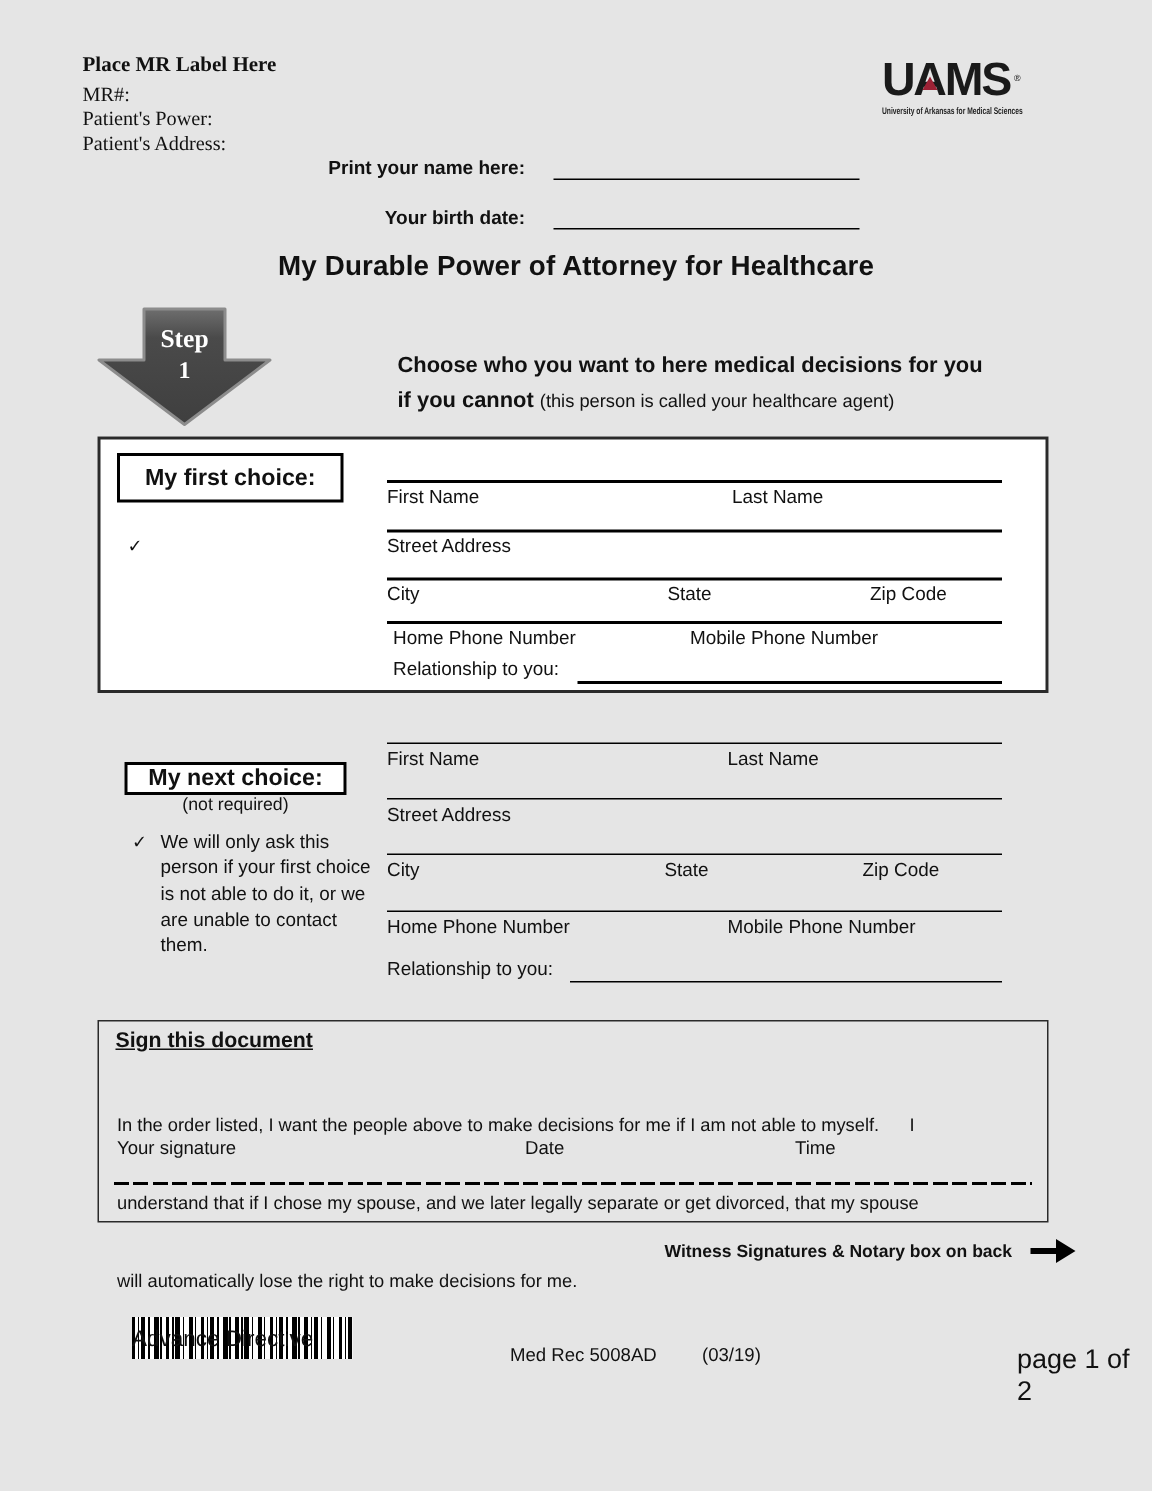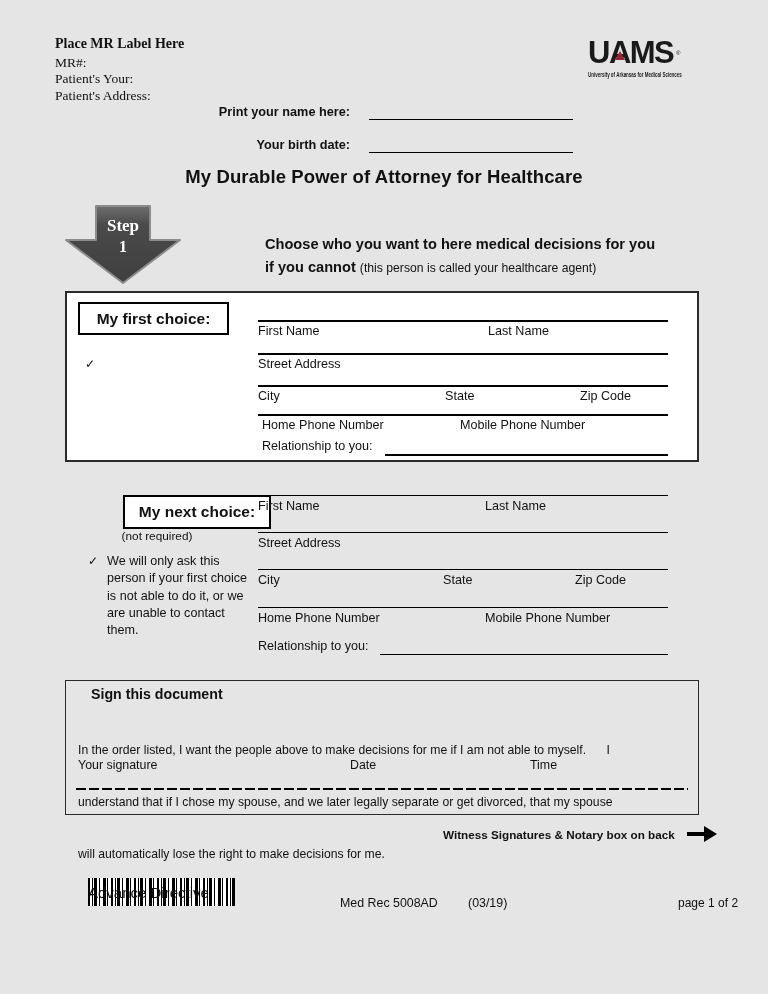--- a/index.html
+++ b/index.html
@@ -42,34 +42,34 @@
   .intro-line2 { font-size:14.6px; line-height:23px; }
   .intro-line2 .b { font-weight:bold;text-align:right; }
   .intro-line2 .n { font-weight:normal; font-size:12.2px; }
   
   .choice1-box { position:absolute; left:65px; top:291px; width:634px; height:171px;
     border:2px solid #2a2a2a; background:#fff; }
   .choice-label { position:absolute; border:2px solid #000; background:#fff;
     display:flex; align-items:center; justify-content:center;
     font-weight:bold; font-size:15.5px; }
   .c1-label { left:78px; top:302px; width:151px; height:33px; }
-  .c2-label { left:83px; top:495px; width:148px; height:34px;margin-left:40px; }
+  .c2-label { left:83px; top:508px; width:148px; height:22px; }
   .not-required { position:absolute; left:83px; top:529px; width:148px;
     text-align:center; font-size:11.8px; }
   .note { position:absolute; display:flex; gap:9px; font-size:12.6px; line-height:17.3px; }
   .note .check { font-size:12px; line-height:17px; }
   .note1 { left:85px; top:356px; width:160px; }
   .note2 { left:88px; top:553px; width:165px; }
   
   .fline  { position:absolute; background:#000; }
   .flabel { position:absolute; font-size:12.6px; white-space:nowrap; }
   
   .sign-box { position:absolute; left:65px; top:680px; width:634px; height:135px;
     border:1.6px solid #2a2a2a; }
-  .sign-heading { position:absolute; left:91px; top:686px; font-size:14.2px; font-weight:bold; }
+  .sign-heading { position:absolute; left:77px; top:686px; font-size:14.2px; font-weight:bold;text-decoration:underline; }
   .sign-body { position:absolute; left:78px; top:707px; font-size:12.2px;
     line-height:17.4px; white-space:pre; }
   .sig-dash { position:absolute; left:76px; top:788px; width:612px; height:1.6px;
     background:repeating-linear-gradient(90deg, #000 0 10px, transparent 10px 13px); }
   .sig-label { position:absolute; top:758px; font-size:12.4px; }
   
   .witness { position:absolute; left:443px; top:826px; display:flex; align-items:center; gap:12px; }
   .witness-text { font-weight:bold; font-size:11.7px; white-space:nowrap; }
   .arrow-right { position:relative; width:30px; height:16px; }
   .arrow-right .shaft { position:absolute; left:0; top:6px; width:19px; height:4px; background:#000; }
@@ -81,31 +81,31 @@
     background:repeating-linear-gradient(90deg,
       #000 0 2px,  #fff 2px 4px,
       #000 4px 5px, #fff 5px 6px,
       #000 6px 9px, #fff 9px 11px,
       #000 11px 12px, #fff 12px 15px,
       #000 15px 18px, #fff 18px 19px,
       #000 19px 20px, #fff 20px 23px); }
   .barcode-label { position:absolute; left:88px; top:884px; font-size:15px;text-align:center; }
   .doc-code { position:absolute; left:340px; top:896px; font-size:12.4px; }
   .revision { position:absolute; left:468px; top:896px; font-size:12.4px; }
-  .page-num { position:absolute; left:678px; top:896px; font-size:12px;text-align:right; }
+  .page-num { position:absolute; left:678px; top:896px; font-size:18px; }
 </style>
 </head>
 <body>
 
 <div class="page">
 
   <div class="mr-block">
     <div class="mr-title">Place MR Label Here</div>
     <div>MR#:</div>
-    <div>Patient's Your:</div>
+    <div>Patient's Power:</div>
     <div>Patient's Address:</div>
   </div>
 
   <div class="logo">
     <div class="logo-acronym">
       <span>UAMS</span>
       <span class="logo-tri"></span>
       <span class="logo-reg">®</span>
     </div>
     <div class="logo-subtitle">University of Arkansas for Medical Sciences</div>

